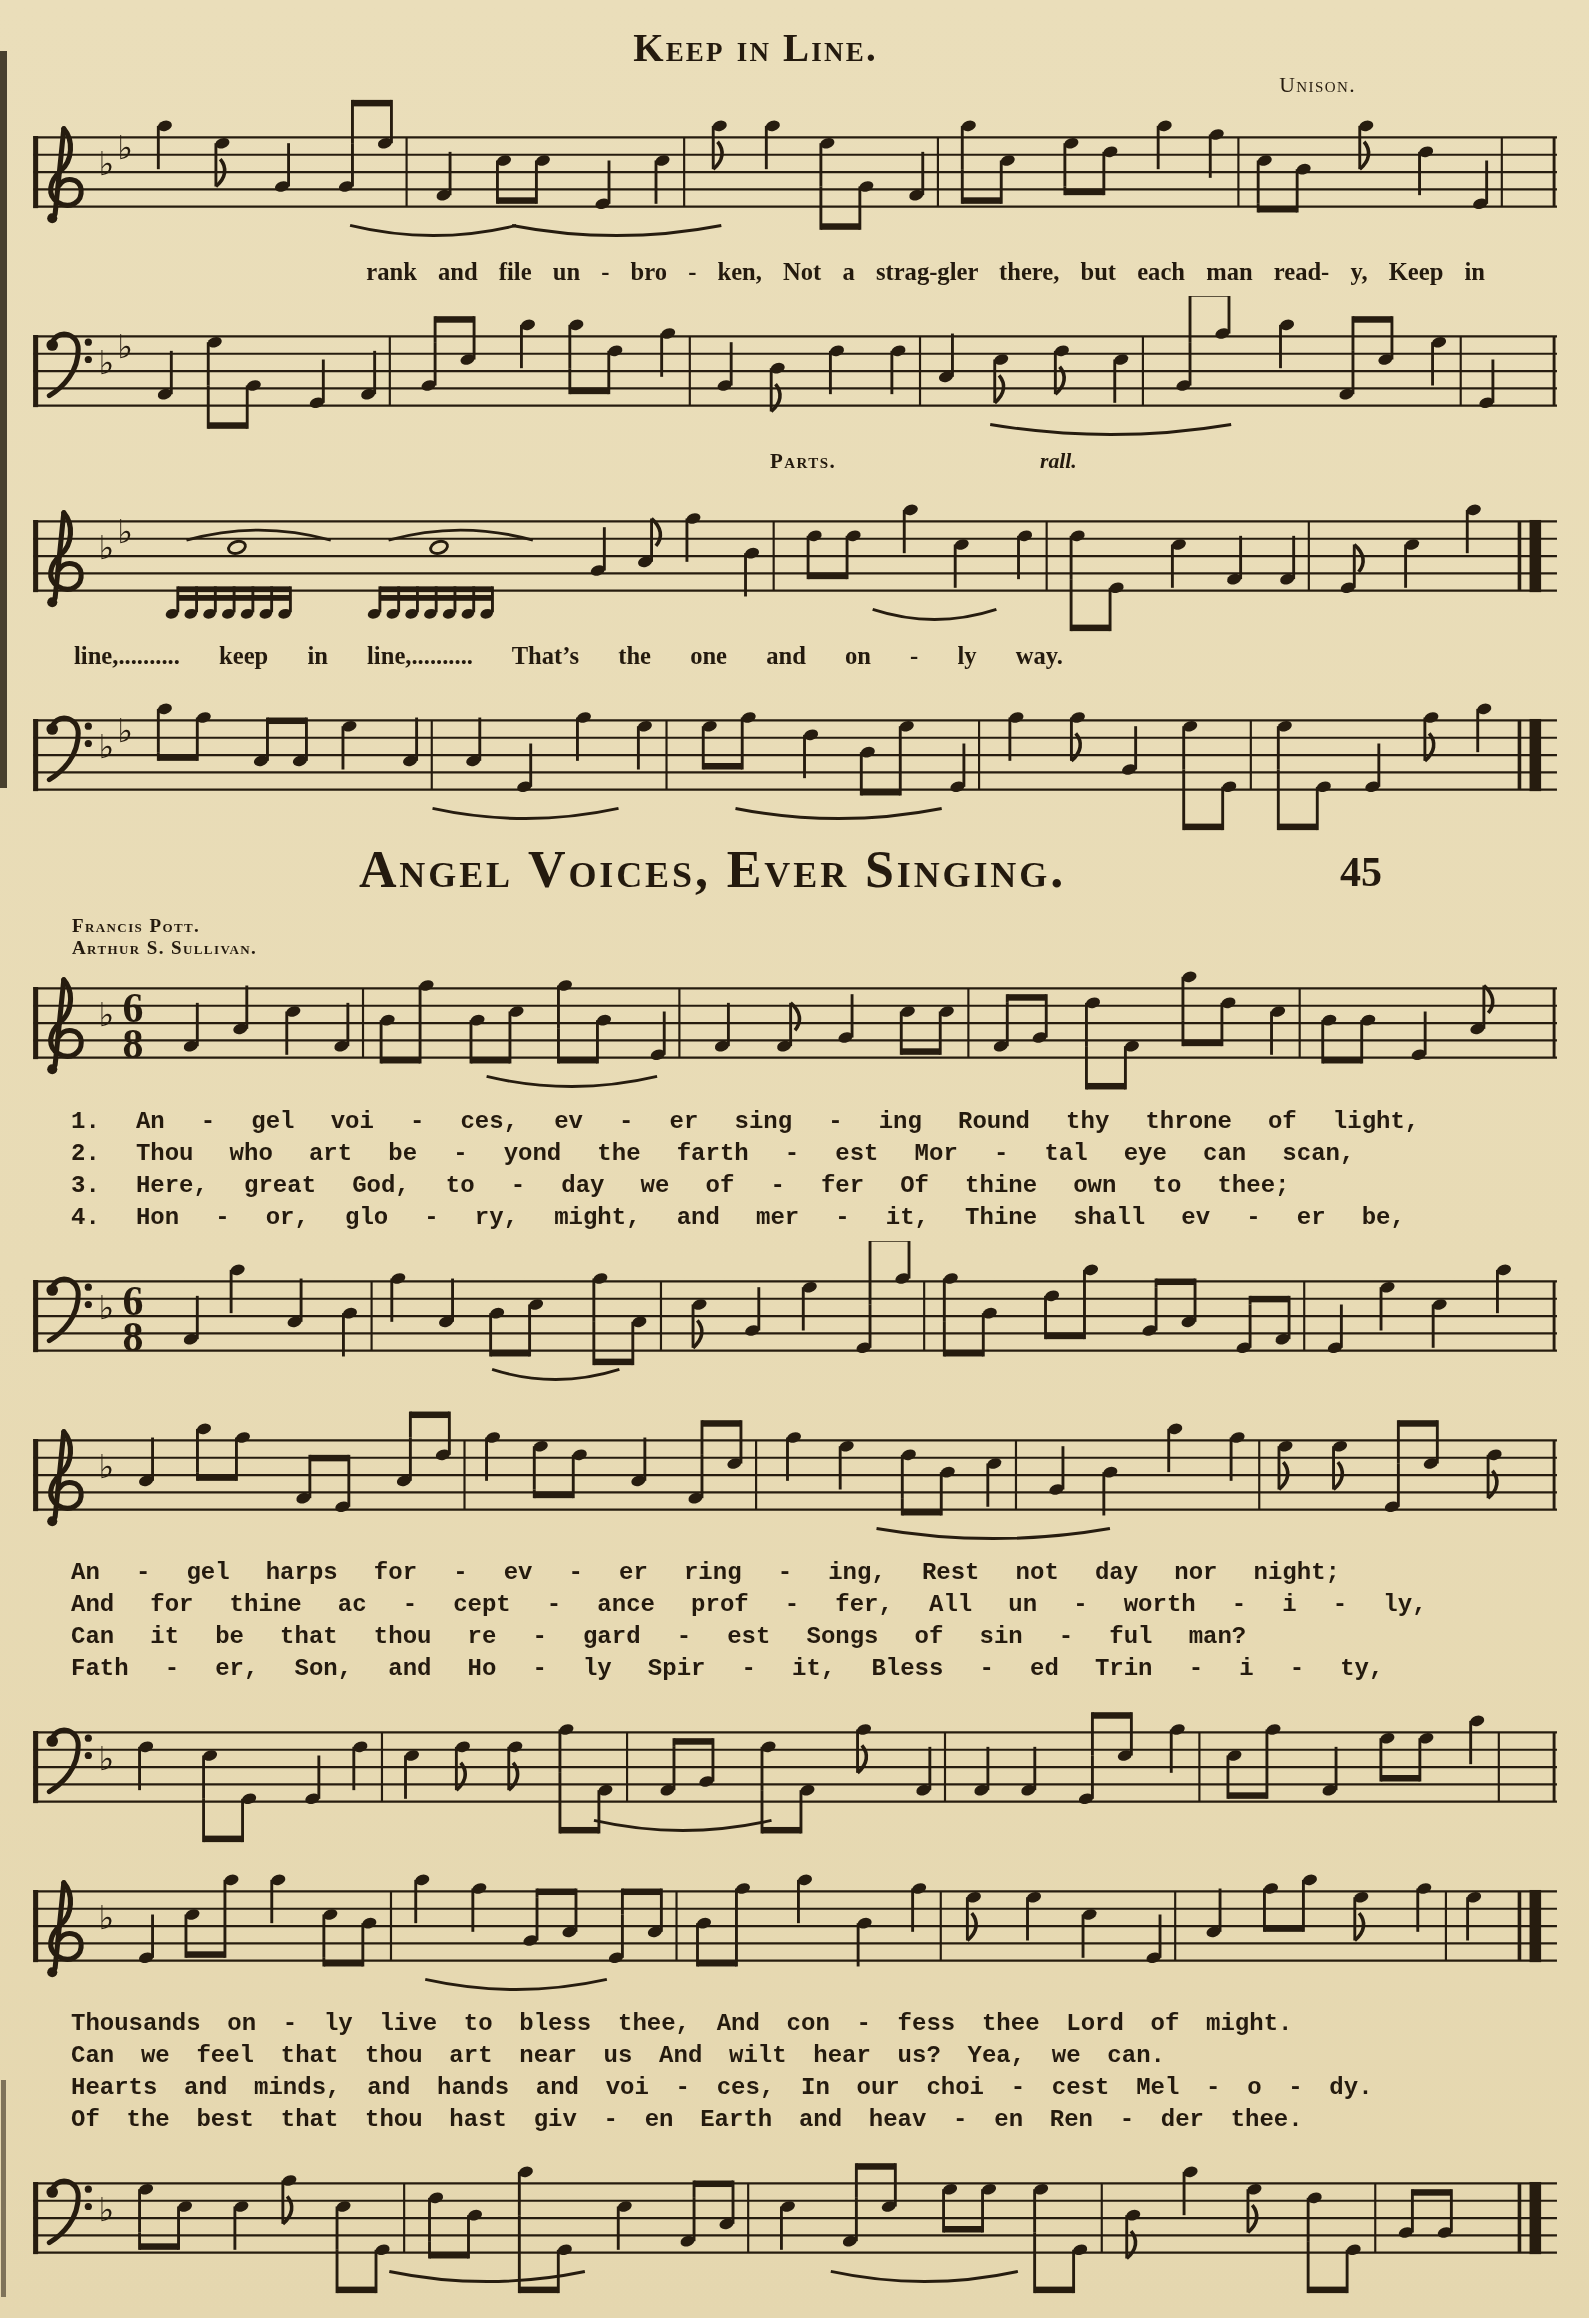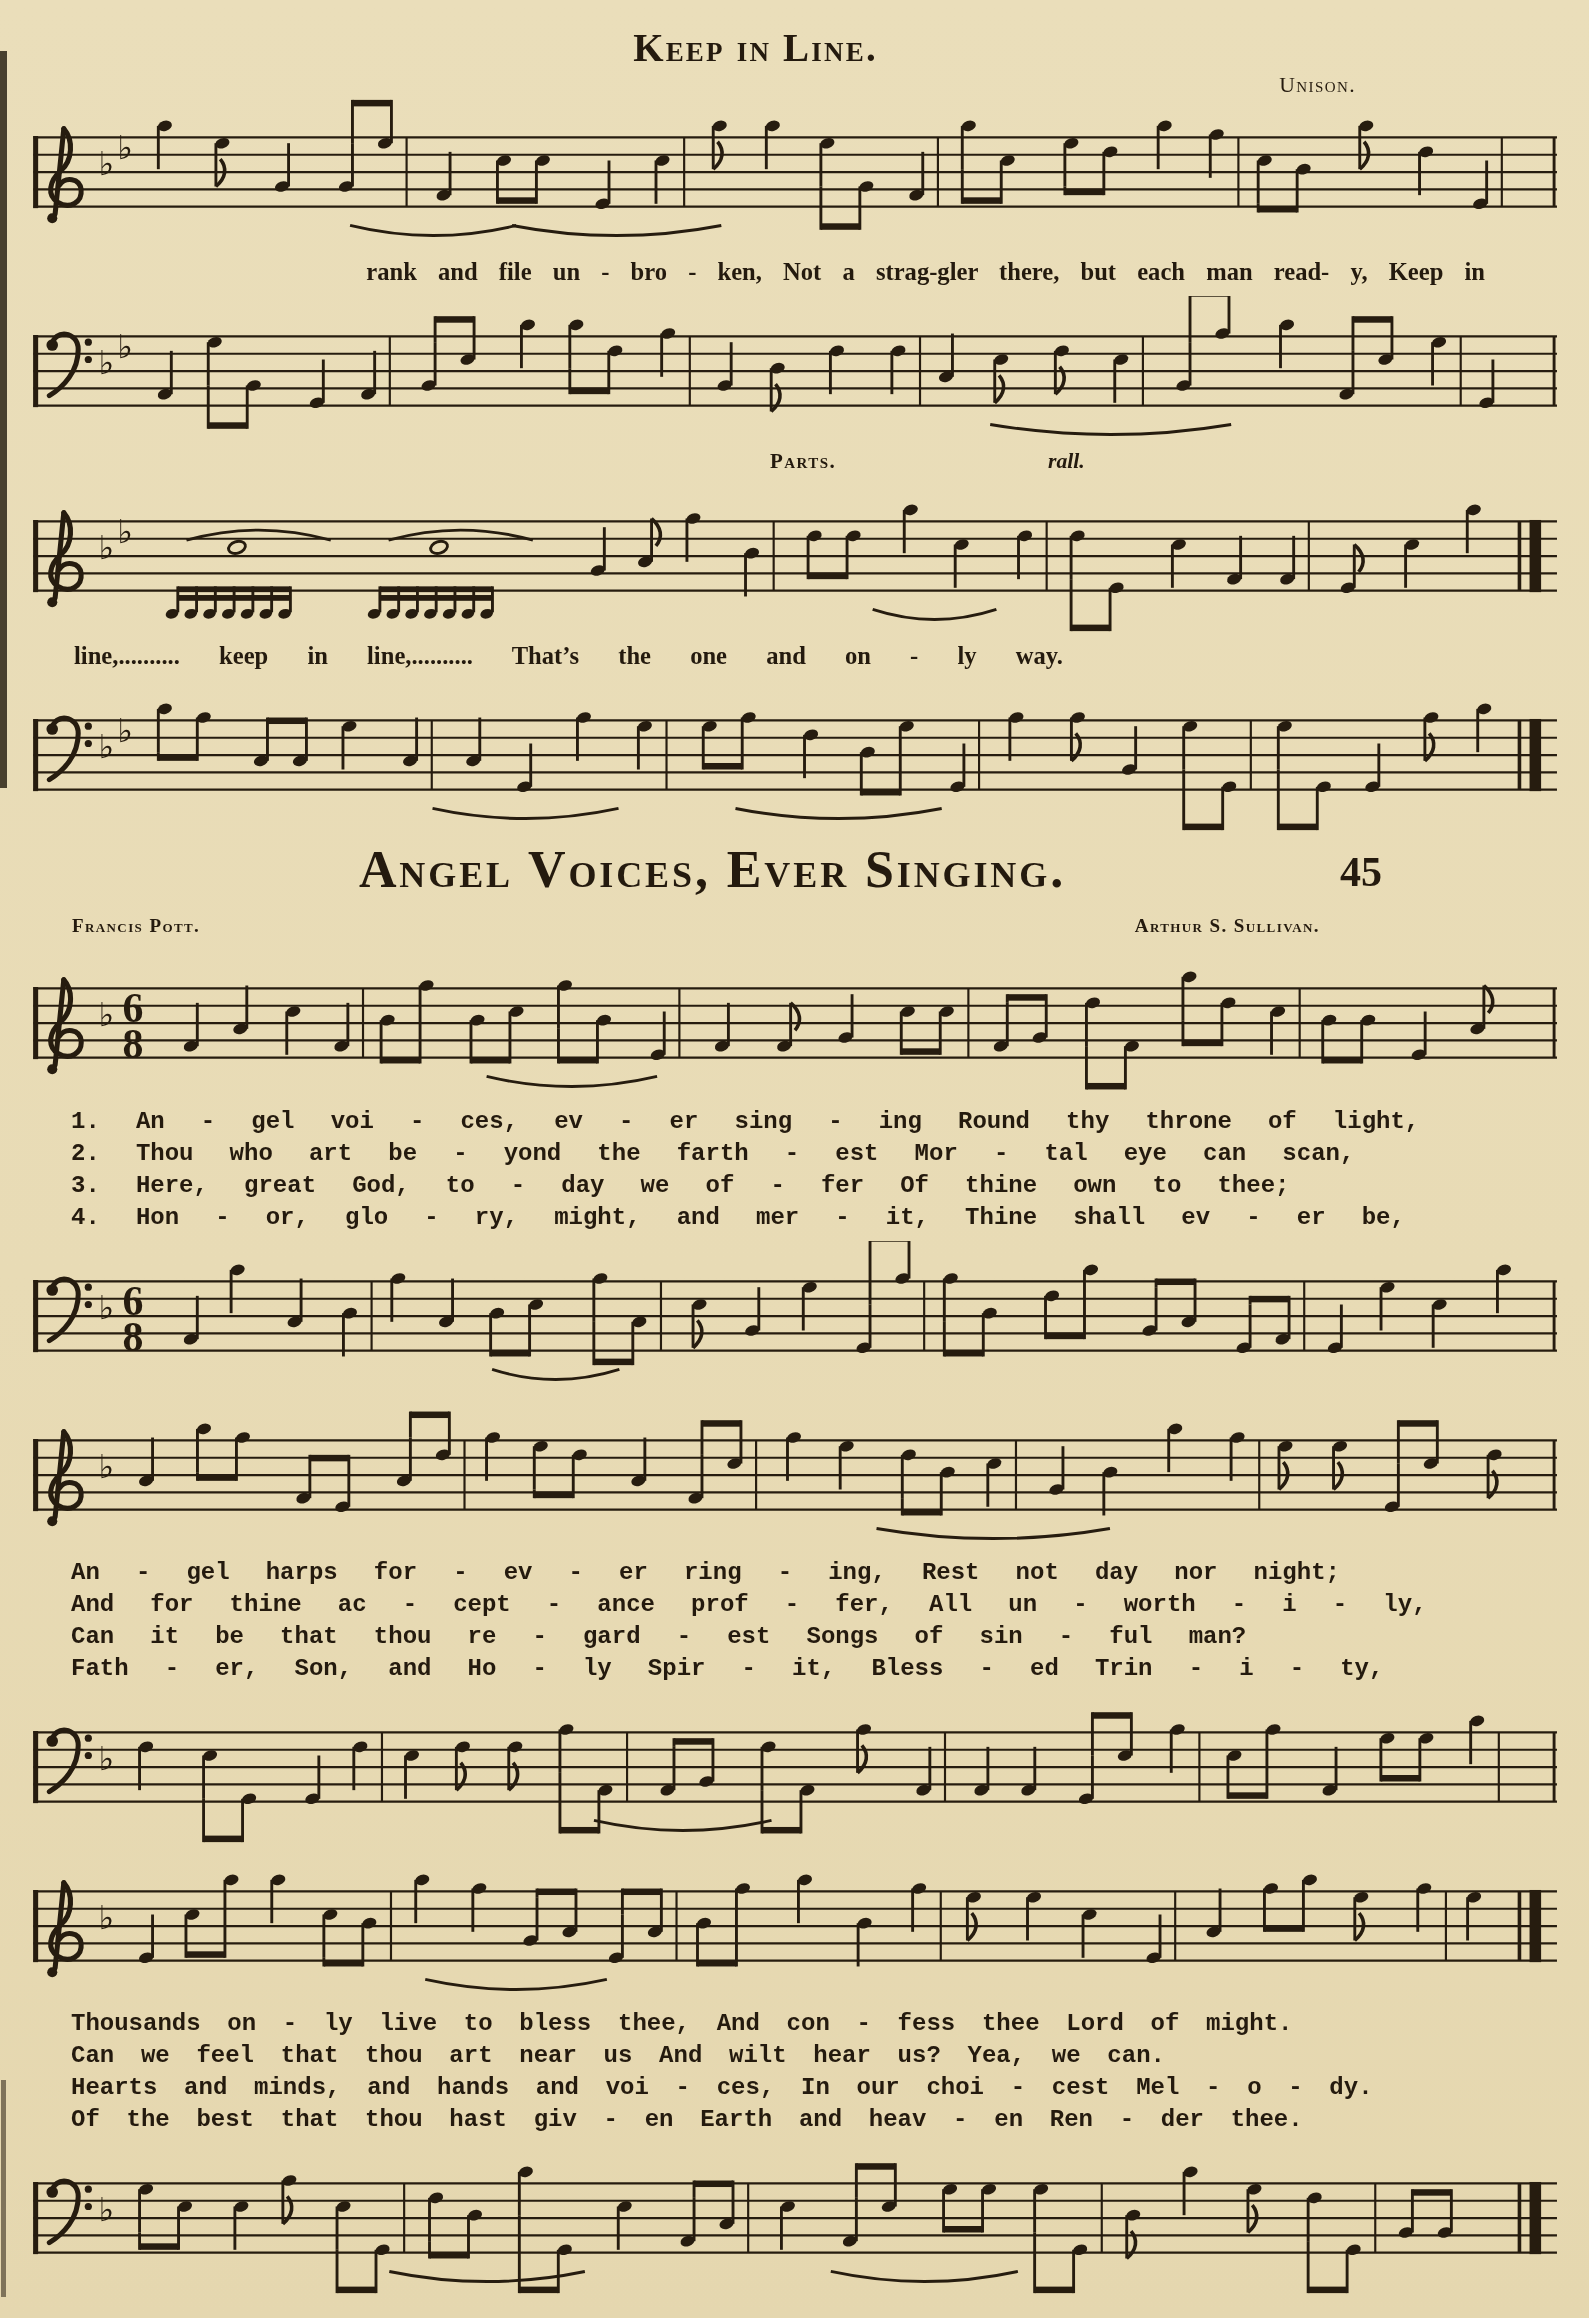--- a/index.html
+++ b/index.html
@@ -25,32 +25,32 @@
 
   .lyricline{
     height:46px;line-height:43px;font-weight:bold;font-size:24.6px;
     padding-left:48px;white-space:nowrap;
   }
   .ly1{word-spacing:15px;text-align:right;}
   .ly2{word-spacing:33px;}
 
   .labels-row{position:relative;height:32px;font-size:21px;font-weight:bold;}
   .parts-label{position:absolute;left:51%;font-variant:small-caps;letter-spacing:1.4px;}
-  .rall-label{position:absolute;left:69.5%;font-style:italic;font-weight:bold;font-size:21.7px;margin-left:8px;}
+  .rall-label{position:absolute;left:69.5%;font-style:italic;font-weight:bold;font-size:21.7px;}
 
   .title2-row{position:relative;height:75px;margin-top:7px;}
   .title2{
     text-align:center;font-variant:small-caps;font-weight:bold;
     font-size:52px;letter-spacing:2.9px;transform:translateX(-43px);
   }
   .hymn-number{position:absolute;right:103px;top:7.2px;font-weight:bold;font-size:42px;}
 
   .credits-row{display:flex;justify-content:space-between;height:33px;
     padding:0 165px 0 46px;font-variant:small-caps;font-weight:bold;
-    font-size:19px;letter-spacing:1.4px;}
+    font-size:19px;letter-spacing:1.4px;flex-direction:column;}
 
   .verse{padding-left:45px;margin:4.3px 0 7.2px 0;font-family:Liberation Mono, monospace;}
   .verse .vline{height:32px;line-height:32px;font-weight:bold;font-size:24px;white-space:nowrap;}
   .verse.v1 .vline{word-spacing:21.7px;}
   .verse.v2 .vline{word-spacing:21.7px;}
   .verse.v3 .vline{word-spacing:12.3px;}
   .gap8{height:5.8px;}
 </style>
 </head>
 <body>

